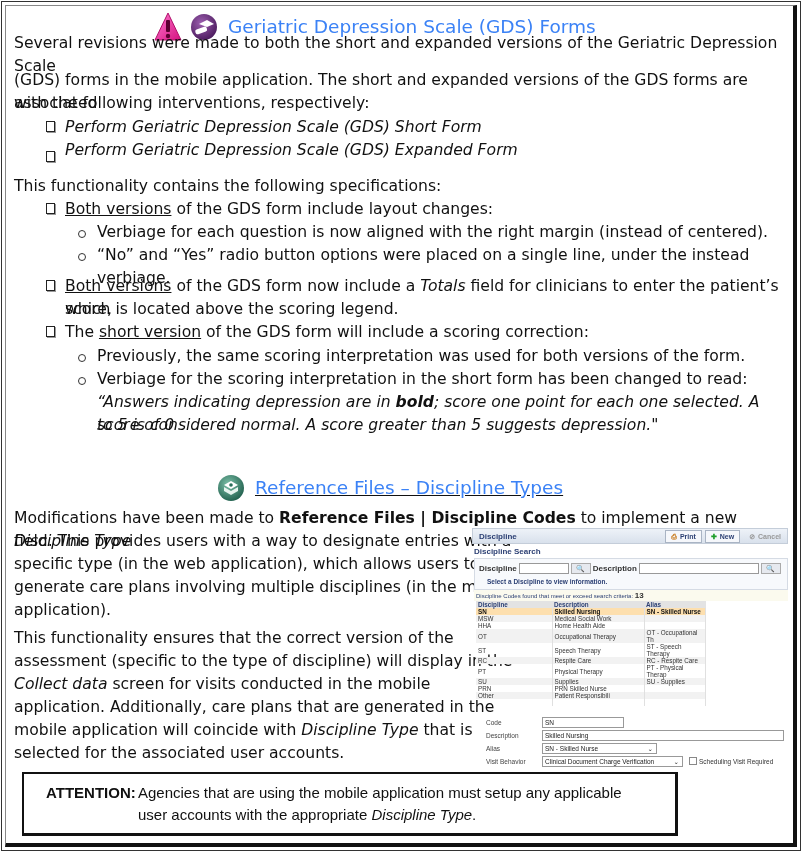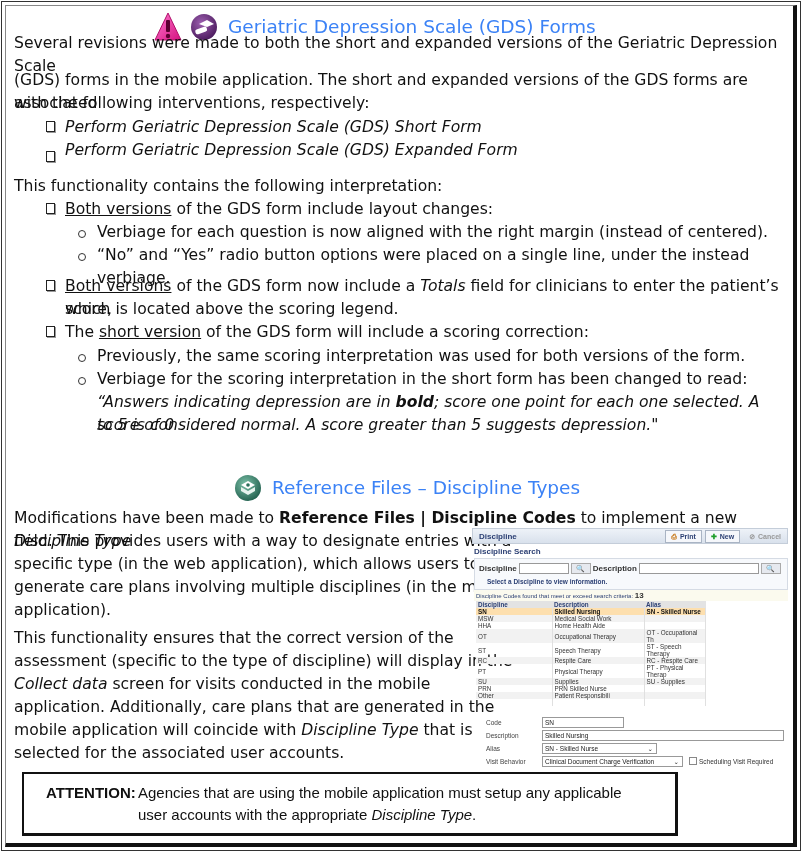--- a/index.html
+++ b/index.html
@@ -107,21 +107,21 @@
 
   <div class="sq-item" style="top:116px;">
     <span class="sq"></span>
     <span class="i">Perform Geriatric Depression Scale (GDS) Short Form</span>
   </div>
   <div class="sq-item" style="top:139px;align-items:flex-end;">
     <span class="sq"></span>
     <span class="i">Perform Geriatric Depression Scale (GDS) Expanded Form</span>
   </div>
 
-  <p class="abs" style="top:175px;">This functionality contains the following interpretation:</p>
+  <p class="abs" style="top:175px;">This functionality contains the following specifications:</p>
 
   <div class="sq-item" style="top:198px;">
     <span class="sq"></span>
     <span><span class="u">Both versions</span><span> of the GDS form include layout changes:</span></span>
   </div>
   <div class="circ-item" style="top:221px;">
     <span class="circ"></span>
     <span>Verbiage for each question is now aligned with the right margin (instead of centered).</span>
   </div>
   <div class="circ-item" style="top:244px;">
@@ -143,21 +143,21 @@
     <span class="circ"></span>
     <span>Previously, the same scoring interpretation was used for both versions of the form.</span>
   </div>
   <div class="circ-item" style="top:368px;">
     <span class="circ"></span>
     <span>Verbiage for the scoring interpretation in the short form has been changed to read:</span>
   </div>
   <p class="abs i" style="top:391px; left:83px;"><span>“Answers indicating depression are in </span><span class="b">bold</span><span>; score one point for each one selected. A score of 0</span></p>
   <p class="abs i" style="top:414px; left:83px;"><span>to 5 is considered normal. A score greater than 5 suggests depression.</span><span>"</span></p>
 
-  <div class="title-row" style="top:474px; left:220px;">
+  <div class="title-row" style="top:474px; left:203px;text-decoration:underline;">
     <svg class="icon-grad" style="margin-left:0" viewBox="0 0 28 28">
       <defs>
           <radialGradient id="rg" cx="0.4" cy="0.35" r="0.7">
             <stop offset="0" stop-color="#7cc0a8"></stop>
             <stop offset="1" stop-color="#1f5e4c"></stop>
           </radialGradient>
         </defs>
       <circle cx="14" cy="14" r="13" fill="url(#rg)"></circle>
       <path d="M14 7 L21 11 L14 15 L7 11 Z" fill="#fff"></path>
       <path d="M7 13 L14 17 L21 13 L21 17 L14 21 L7 17 Z" fill="#e6f3ee"></path>

